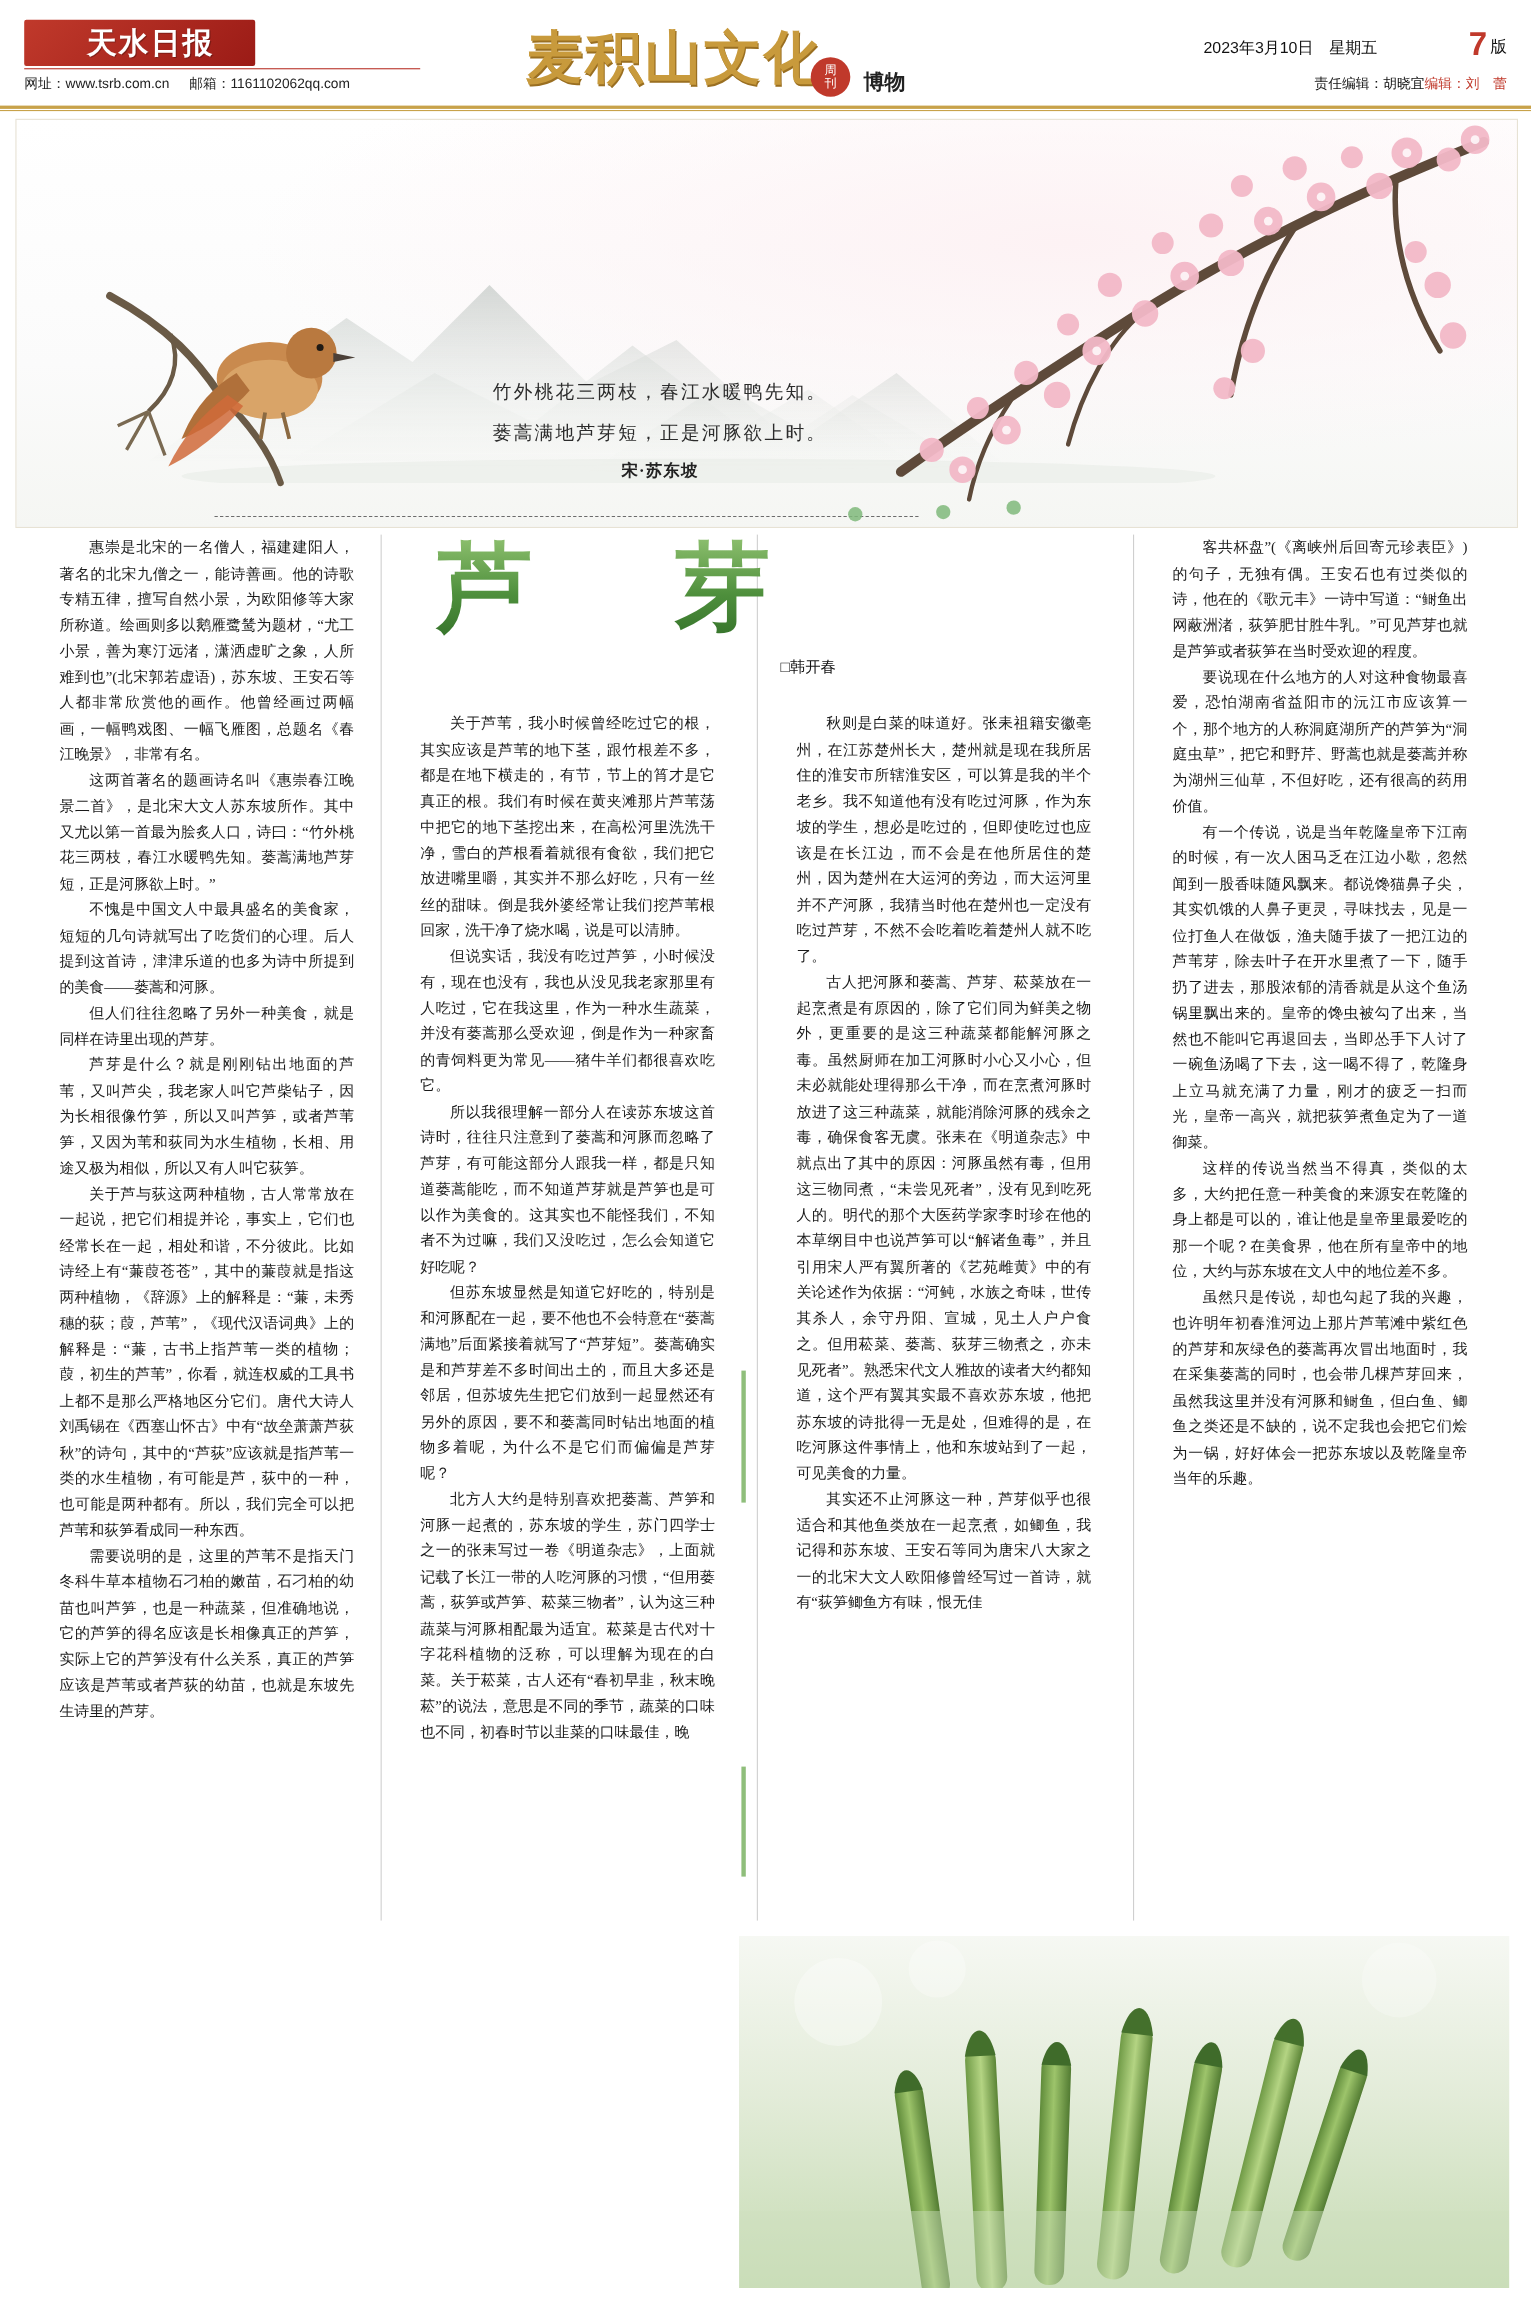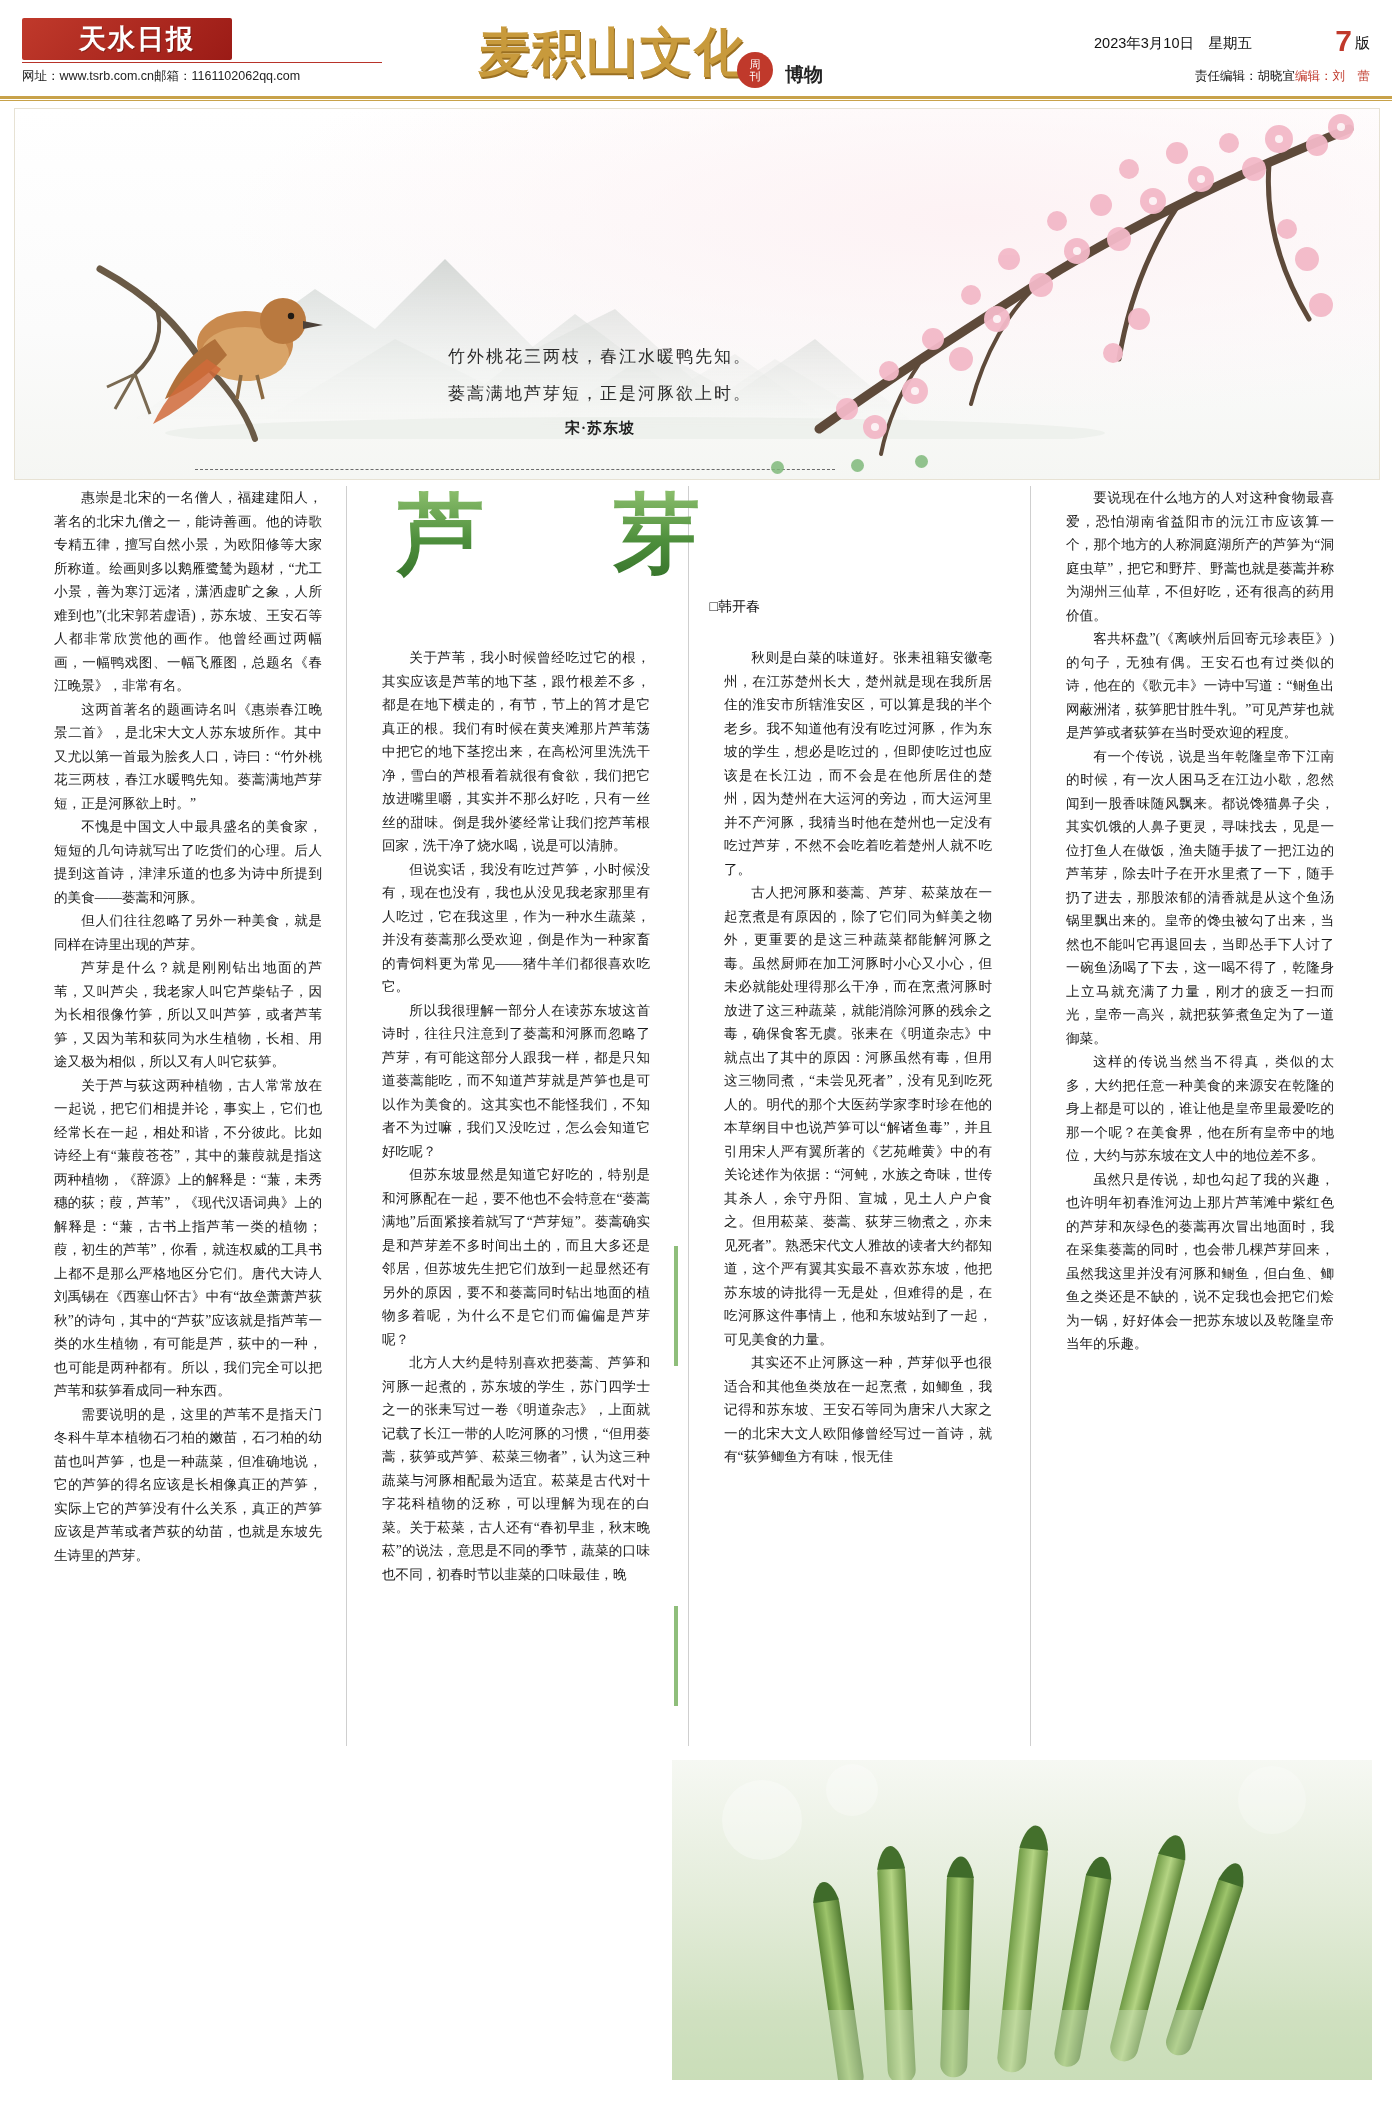--- a/index.html
+++ b/index.html
@@ -25,21 +25,21 @@
     color:#fff;
     font-family:"Liberation Serif", serif;
     font-size:27px;font-weight:bold;letter-spacing:2px;
     display:flex;align-items:center;justify-content:center;
     text-shadow:1px 1px 0 rgba(0,0,0,.25);
     padding-left:20px;
   }
   .mh-contact{
     position:absolute;left:22px;top:68px;width:360px;
     font-size:12.5px;color:#222;font-family:"Liberation Sans", sans-serif;
-    display:flex;gap:0;
+    display:flex;gap:18px;
   }
   .mh-rule{
     position:absolute;left:22px;top:62px;width:360px;height:1px;background:#b8332a;
   }
   .mh-title{
     position:absolute;left:478px;top:18px;
     font-size:52px;font-weight:bold;letter-spacing:2px;
     color:#c89a3c;
     font-family:"Liberation Serif", serif;
     text-shadow:1px 2px 0 #9a6f21;
@@ -304,22 +304,22 @@
       <p>北方人大约是特别喜欢把蒌蒿、芦笋和河豚一起煮的，苏东坡的学生，苏门四学士之一的张耒写过一卷《明道杂志》，上面就记载了长江一带的人吃河豚的习惯，“但用蒌蒿，荻笋或芦笋、菘菜三物者”，认为这三种蔬菜与河豚相配最为适宜。菘菜是古代对十字花科植物的泛称，可以理解为现在的白菜。关于菘菜，古人还有“春初早韭，秋末晚菘”的说法，意思是不同的季节，蔬菜的口味也不同，初春时节以韭菜的口味最佳，晚</p>
     </div>
 
     <div class="col" style="left:710px;width:268px;top:160px;">
       <p>秋则是白菜的味道好。张耒祖籍安徽亳州，在江苏楚州长大，楚州就是现在我所居住的淮安市所辖淮安区，可以算是我的半个老乡。我不知道他有没有吃过河豚，作为东坡的学生，想必是吃过的，但即使吃过也应该是在长江边，而不会是在他所居住的楚州，因为楚州在大运河的旁边，而大运河里并不产河豚，我猜当时他在楚州也一定没有吃过芦芽，不然不会吃着吃着楚州人就不吃了。</p>
       <p>古人把河豚和蒌蒿、芦芽、菘菜放在一起烹煮是有原因的，除了它们同为鲜美之物外，更重要的是这三种蔬菜都能解河豚之毒。虽然厨师在加工河豚时小心又小心，但未必就能处理得那么干净，而在烹煮河豚时放进了这三种蔬菜，就能消除河豚的残余之毒，确保食客无虞。张耒在《明道杂志》中就点出了其中的原因：河豚虽然有毒，但用这三物同煮，“未尝见死者”，没有见到吃死人的。明代的那个大医药学家李时珍在他的本草纲目中也说芦笋可以“解诸鱼毒”，并且引用宋人严有翼所著的《艺苑雌黄》中的有关论述作为依据：“河鲀，水族之奇味，世传其杀人，余守丹阳、宣城，见土人户户食之。但用菘菜、蒌蒿、荻芽三物煮之，亦未见死者”。熟悉宋代文人雅故的读者大约都知道，这个严有翼其实最不喜欢苏东坡，他把苏东坡的诗批得一无是处，但难得的是，在吃河豚这件事情上，他和东坡站到了一起，可见美食的力量。</p>
       <p>其实还不止河豚这一种，芦芽似乎也很适合和其他鱼类放在一起烹煮，如鲫鱼，我记得和苏东坡、王安石等同为唐宋八大家之一的北宋大文人欧阳修曾经写过一首诗，就有“荻笋鲫鱼方有味，恨无佳</p>
     </div>
 
     <div class="col" style="left:1052px;width:268px;">
+      <p>客共杯盘”(《离峡州后回寄元珍表臣》)的句子，无独有偶。王安石也有过类似的诗，他在的《歌元丰》一诗中写道：“鲥鱼出网蔽洲渚，荻笋肥甘胜牛乳。”可见芦芽也就是芦笋或者荻笋在当时受欢迎的程度。</p>
       <p>要说现在什么地方的人对这种食物最喜爱，恐怕湖南省益阳市的沅江市应该算一个，那个地方的人称洞庭湖所产的芦笋为“洞庭虫草”，把它和野芹、野蒿也就是蒌蒿并称为湖州三仙草，不但好吃，还有很高的药用价值。</p>
-      <p>客共杯盘”(《离峡州后回寄元珍表臣》)的句子，无独有偶。王安石也有过类似的诗，他在的《歌元丰》一诗中写道：“鲥鱼出网蔽洲渚，荻笋肥甘胜牛乳。”可见芦芽也就是芦笋或者荻笋在当时受欢迎的程度。</p>
       <p>有一个传说，说是当年乾隆皇帝下江南的时候，有一次人困马乏在江边小歇，忽然闻到一股香味随风飘来。都说馋猫鼻子尖，其实饥饿的人鼻子更灵，寻味找去，见是一位打鱼人在做饭，渔夫随手拔了一把江边的芦苇芽，除去叶子在开水里煮了一下，随手扔了进去，那股浓郁的清香就是从这个鱼汤锅里飘出来的。皇帝的馋虫被勾了出来，当然也不能叫它再退回去，当即怂手下人讨了一碗鱼汤喝了下去，这一喝不得了，乾隆身上立马就充满了力量，刚才的疲乏一扫而光，皇帝一高兴，就把荻笋煮鱼定为了一道御菜。</p>
       <p>这样的传说当然当不得真，类似的太多，大约把任意一种美食的来源安在乾隆的身上都是可以的，谁让他是皇帝里最爱吃的那一个呢？在美食界，他在所有皇帝中的地位，大约与苏东坡在文人中的地位差不多。</p>
       <p>虽然只是传说，却也勾起了我的兴趣，也许明年初春淮河边上那片芦苇滩中紫红色的芦芽和灰绿色的蒌蒿再次冒出地面时，我在采集蒌蒿的同时，也会带几棵芦芽回来，虽然我这里并没有河豚和鲥鱼，但白鱼、鲫鱼之类还是不缺的，说不定我也会把它们烩为一锅，好好体会一把苏东坡以及乾隆皇帝当年的乐趣。</p>
     </div>
 
     <div class="col-marker" style="left:660px;top:760px;height:120px;"></div>
     <div class="col-marker" style="left:660px;top:1120px;height:100px;"></div>
   </div>
 
   <div class="photo">

